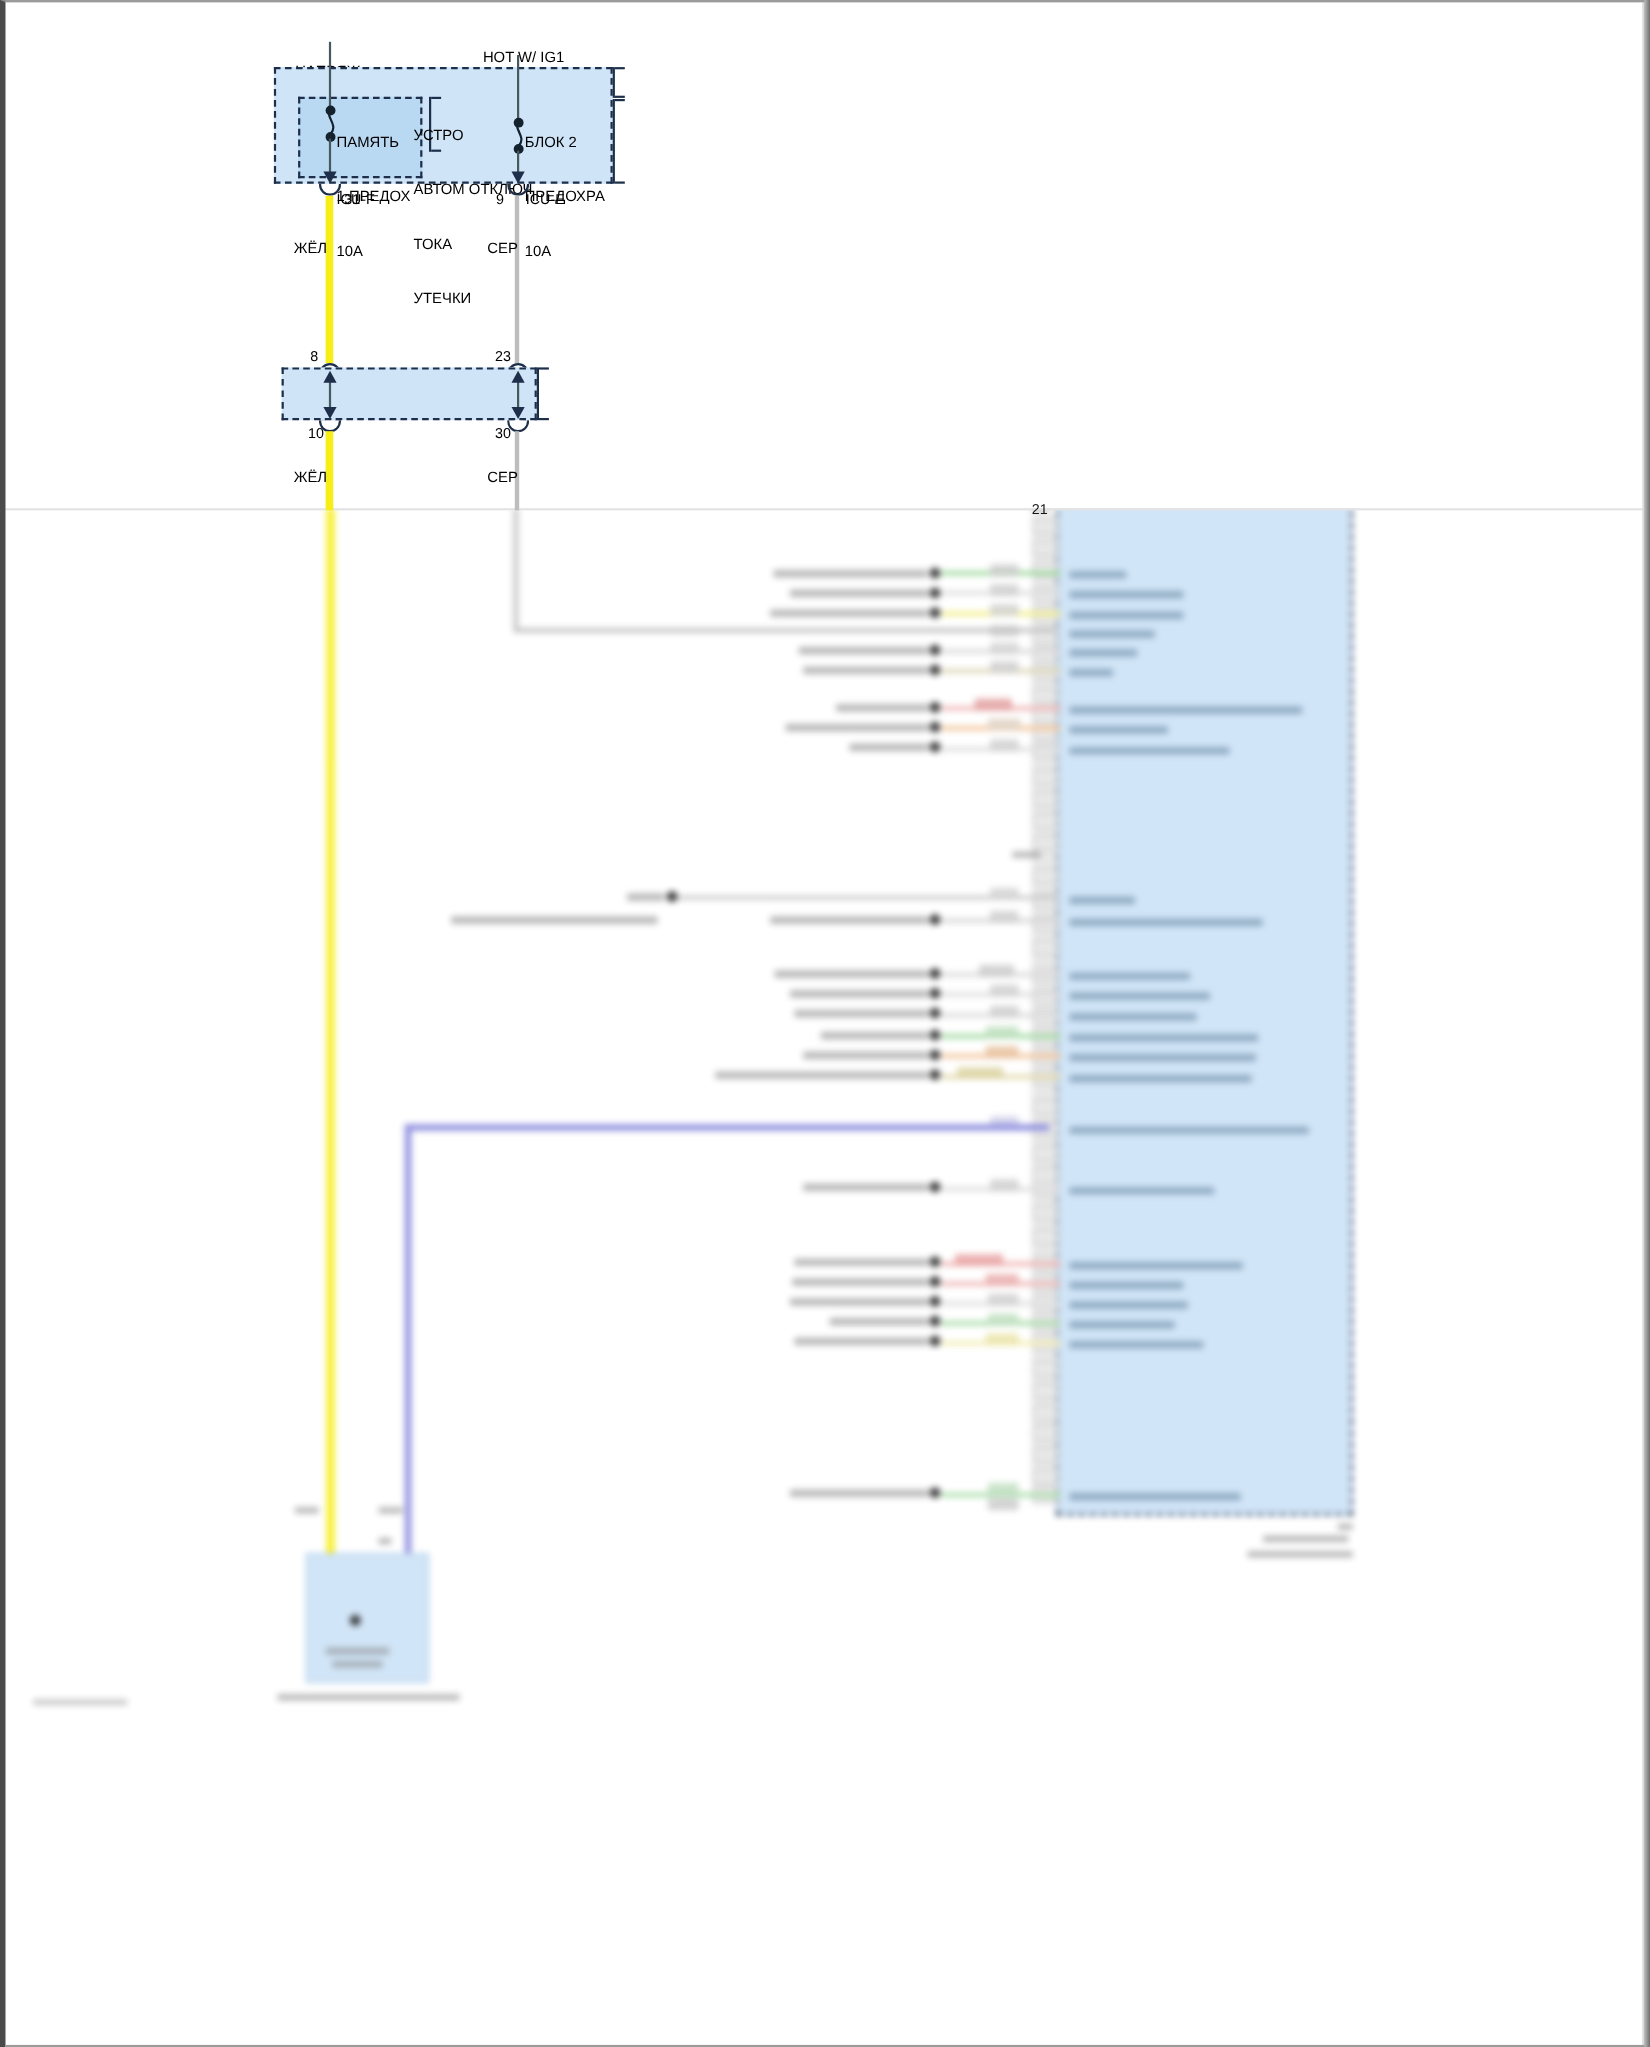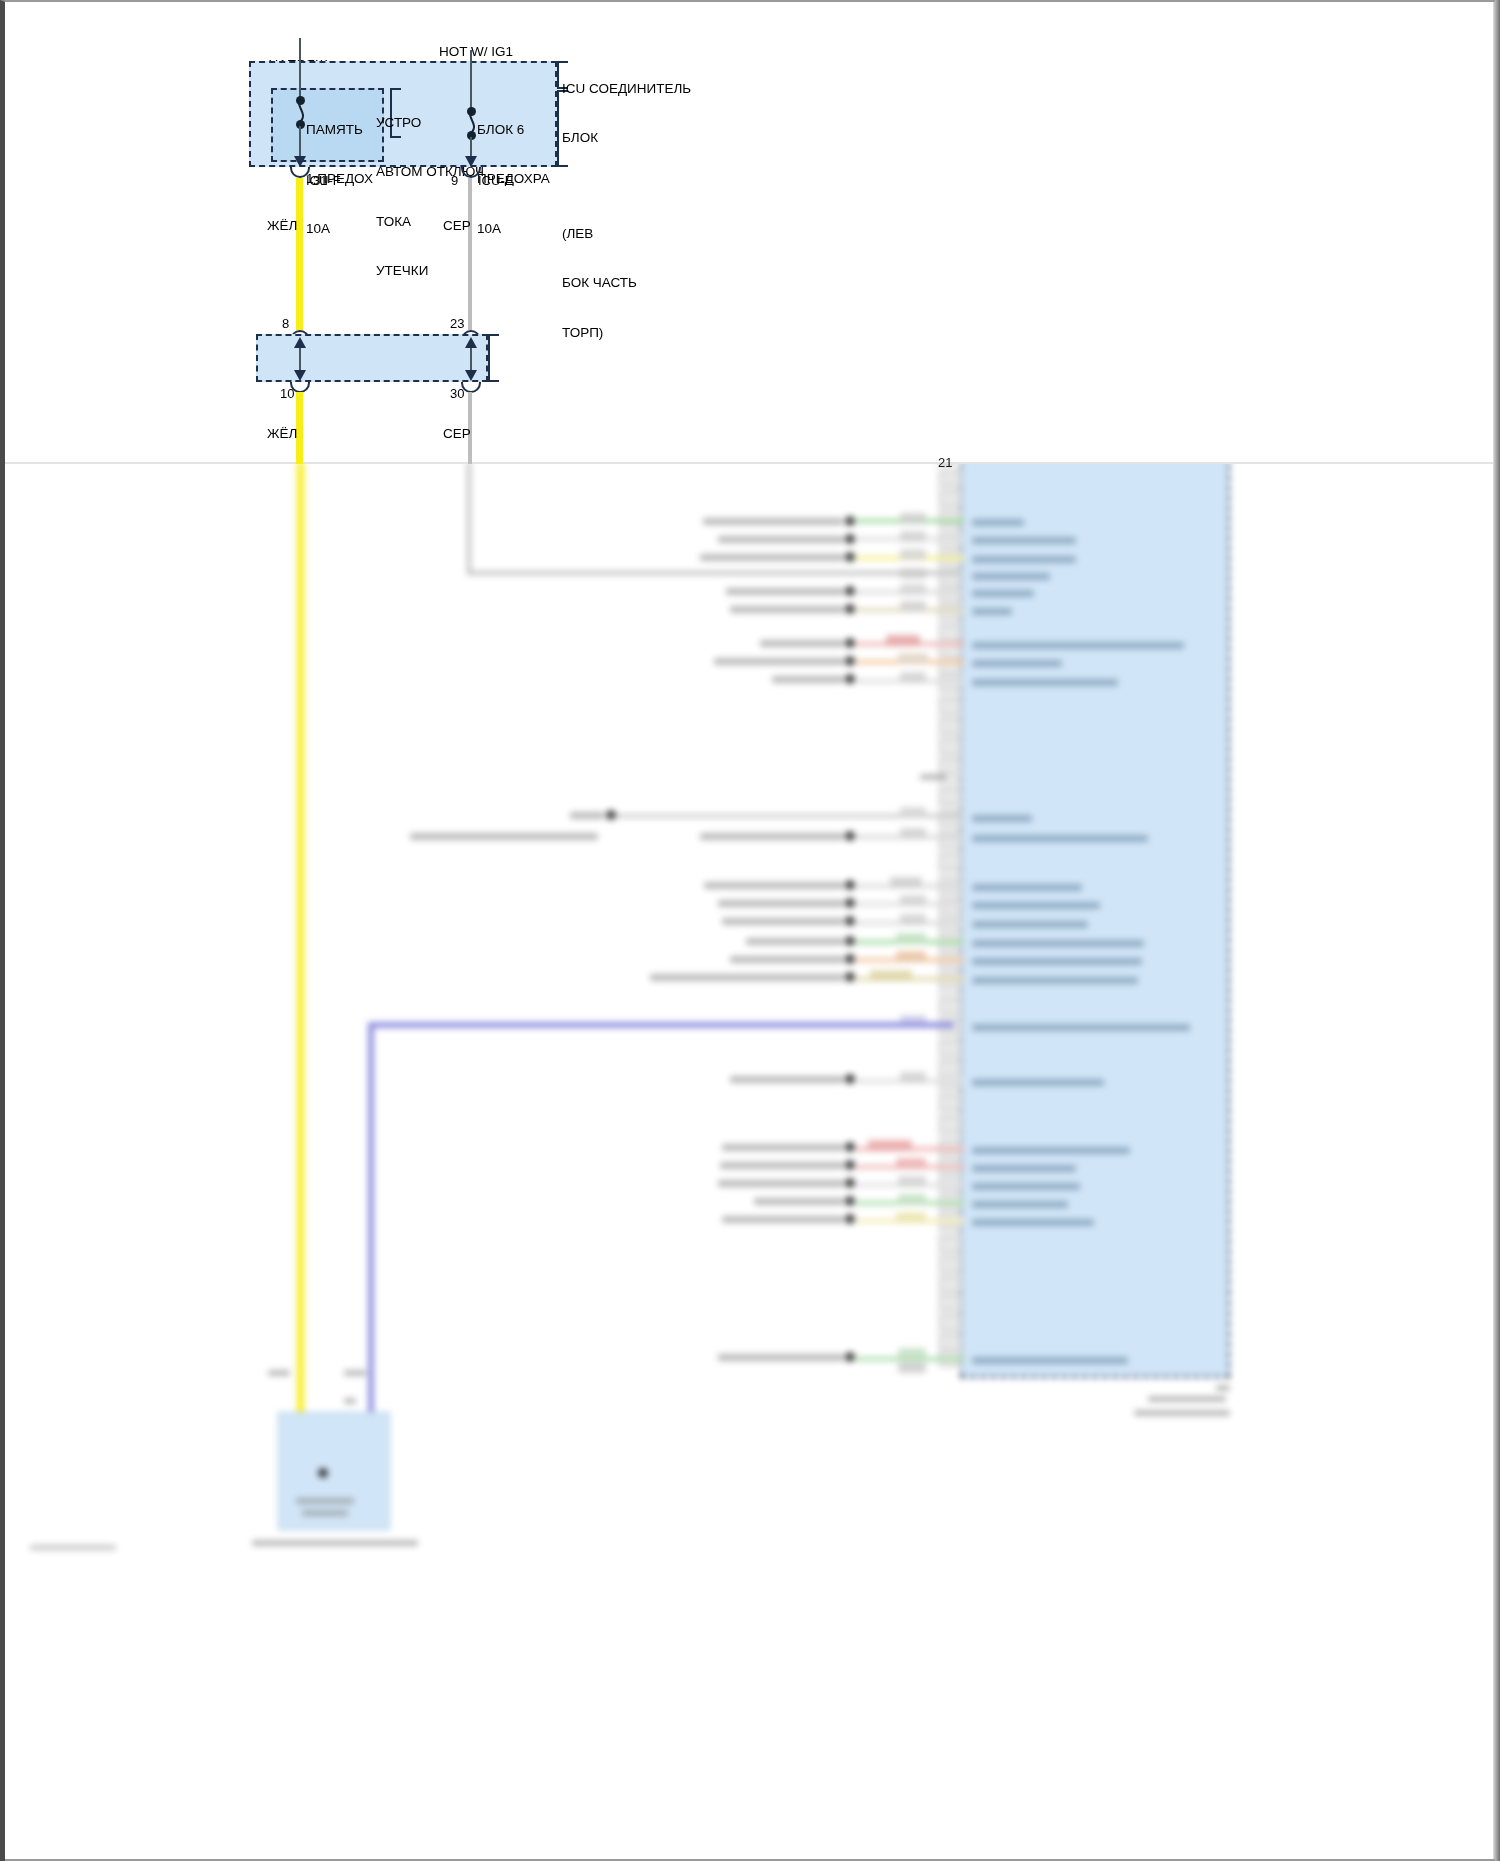--- a/index.html
+++ b/index.html
@@ -404,28 +404,20 @@
   <div class="bracket" style="left:390px;top:88px;height:50px;"></div>
   <div class="t t-lbl" style="left:376px;top:82px;width:110px;">
     <div>УСТРО</div>
     <div>АВТОМ ОТКЛЮЧ</div>
     <div>ТОКА</div>
     <div>УТЕЧКИ</div>
   </div>
 
   <div class="bracket" style="left:557px;top:61px;height:28px;"></div>
   <div class="bracket" style="left:557px;top:90px;height:77px;"></div>
-  <div class="t t-side" style="left:562px;top:48px;width:130px;">
-    <div>ICU СОЕДИНИТЕЛЬ</div>
-    <div>БЛОК</div>
-    <div style="height:13px;"></div>
-    <div>(ЛЕВ</div>
-    <div>БОК ЧАСТЬ</div>
-    <div>ТОРП)</div>
-  </div>
 
   <div class="wire w-dk" style="left:299px;top:38px;width:2px;height:62px;"></div>
   <div class="fuse-dot" style="left:296px;top:96px;"></div>
   <svg class="fuse-sq" style="left:292px;top:99px;" width="18" height="28" viewBox="0 0 18 28">
     <path d="M9 0 C 2 6, 16 14, 9 22 L 9 28" stroke="#14222e" stroke-width="2" fill="none"></path>
   </svg>
   <div class="fuse-dot" style="left:296px;top:120px;"></div>
   <div class="t t-lbl" style="left:306px;top:89px;width:90px;">
     <div>ПАМЯТЬ</div>
     <div>1 ПРЕДОХ</div>
@@ -437,21 +429,21 @@
   <div class="t t-pin" style="left:273px;top:173px;margin-left:40px;">31</div>
   <div class="t t-pin" style="left:306px;top:173px;">ICU-F</div>
 
   <div class="wire w-dk" style="left:470px;top:50px;width:2px;height:62px;"></div>
   <div class="fuse-dot" style="left:467px;top:107px;"></div>
   <svg class="fuse-sq" style="left:463px;top:110px;" width="18" height="28" viewBox="0 0 18 28">
     <path d="M9 0 C 2 6, 16 14, 9 22 L 9 28" stroke="#14222e" stroke-width="2" fill="none"></path>
   </svg>
   <div class="fuse-dot" style="left:467px;top:131px;"></div>
   <div class="t t-lbl" style="left:477px;top:89px;width:90px;">
-    <div>БЛОК 6</div>
+    <div>БЛОК 2</div>
     <div>ПРЕДОХРА</div>
     <div>10A</div>
   </div>
   <div class="wire w-dk" style="left:470px;top:137px;width:2px;height:23px;"></div>
   <div class="arw-down" style="left:465px;top:156px;"></div>
   <div class="cup" style="left:461px;top:167px;"></div>
   <div class="t t-pin" style="left:451px;top:173px;">9</div>
   <div class="t t-pin" style="left:478px;top:173px;">ICU-E</div>
 
   <div class="wire w-yel" style="left:296px;top:178px;width:7px;height:152px;"></div>

